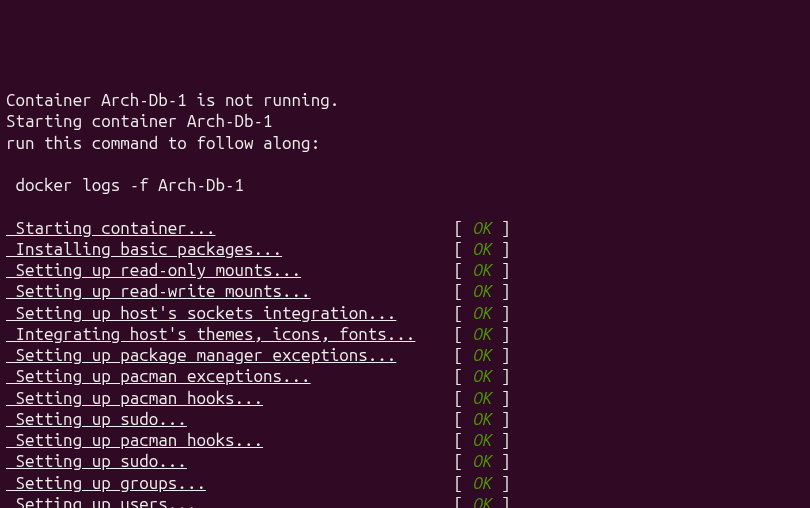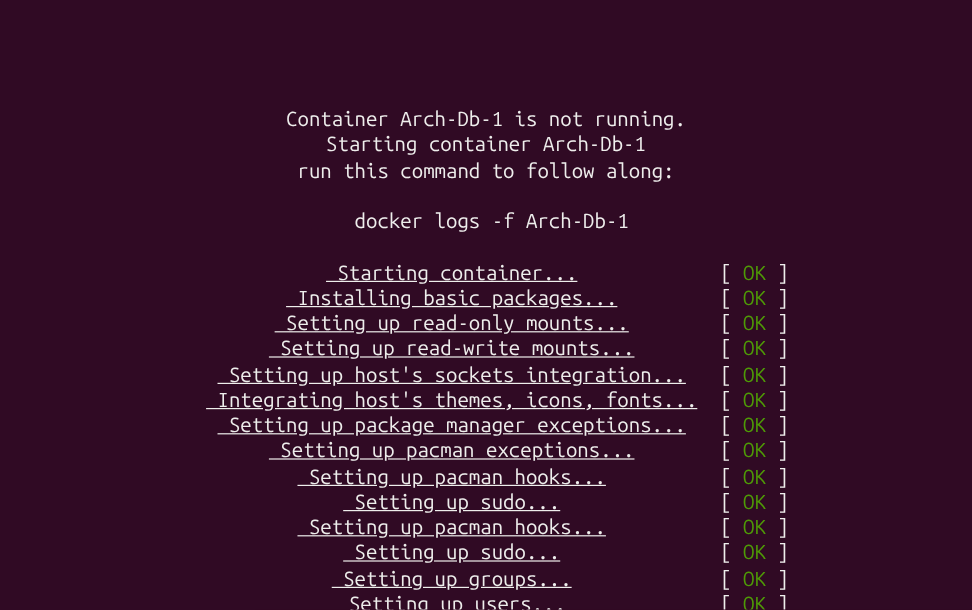--- a/index.html
+++ b/index.html
@@ -22,24 +22,24 @@
     .task {
       display: inline-block;
       width: 47ch;
       text-decoration: underline;
     }
     .status-bracket {
       color: #eeeeec;
     }
     .status-ok {
       color: #4e9a06;
+      font-style: italic;
     }
     .row {
       min-height: 1.25em;
-      text-align: center;
     }
   </style>
 </head>
 <body>
 
 
 
 <div id="terminal"><div class="row"><span>Container Arch-Db-1 is not running.</span></div><div class="row"><span>Starting container Arch-Db-1</span></div><div class="row"><span>run this command to follow along:</span></div><div class="row"><span></span></div><div class="row"><span> docker logs -f Arch-Db-1</span></div><div class="row"><span></span></div><div class="row"><span class="task"> Starting container...</span><span><span class="status-bracket">[ </span><span class="status-ok">OK</span><span class="status-bracket"> ]</span></span></div><div class="row"><span class="task"> Installing basic packages...</span><span><span class="status-bracket">[ </span><span class="status-ok">OK</span><span class="status-bracket"> ]</span></span></div><div class="row"><span class="task"> Setting up read-only mounts...</span><span><span class="status-bracket">[ </span><span class="status-ok">OK</span><span class="status-bracket"> ]</span></span></div><div class="row"><span class="task"> Setting up read-write mounts...</span><span><span class="status-bracket">[ </span><span class="status-ok">OK</span><span class="status-bracket"> ]</span></span></div><div class="row"><span class="task"> Setting up host's sockets integration...</span><span><span class="status-bracket">[ </span><span class="status-ok">OK</span><span class="status-bracket"> ]</span></span></div><div class="row"><span class="task"> Integrating host's themes, icons, fonts...</span><span><span class="status-bracket">[ </span><span class="status-ok">OK</span><span class="status-bracket"> ]</span></span></div><div class="row"><span class="task"> Setting up package manager exceptions...</span><span><span class="status-bracket">[ </span><span class="status-ok">OK</span><span class="status-bracket"> ]</span></span></div><div class="row"><span class="task"> Setting up pacman exceptions...</span><span><span class="status-bracket">[ </span><span class="status-ok">OK</span><span class="status-bracket"> ]</span></span></div><div class="row"><span class="task"> Setting up pacman hooks...</span><span><span class="status-bracket">[ </span><span class="status-ok">OK</span><span class="status-bracket"> ]</span></span></div><div class="row"><span class="task"> Setting up sudo...</span><span><span class="status-bracket">[ </span><span class="status-ok">OK</span><span class="status-bracket"> ]</span></span></div><div class="row"><span class="task"> Setting up pacman hooks...</span><span><span class="status-bracket">[ </span><span class="status-ok">OK</span><span class="status-bracket"> ]</span></span></div><div class="row"><span class="task"> Setting up sudo...</span><span><span class="status-bracket">[ </span><span class="status-ok">OK</span><span class="status-bracket"> ]</span></span></div><div class="row"><span class="task"> Setting up groups...</span><span><span class="status-bracket">[ </span><span class="status-ok">OK</span><span class="status-bracket"> ]</span></span></div><div class="row"><span class="task"> Setting up users...</span><span><span class="status-bracket">[ </span><span class="status-ok">OK</span><span class="status-bracket"> ]</span></span></div></div>
 
 

